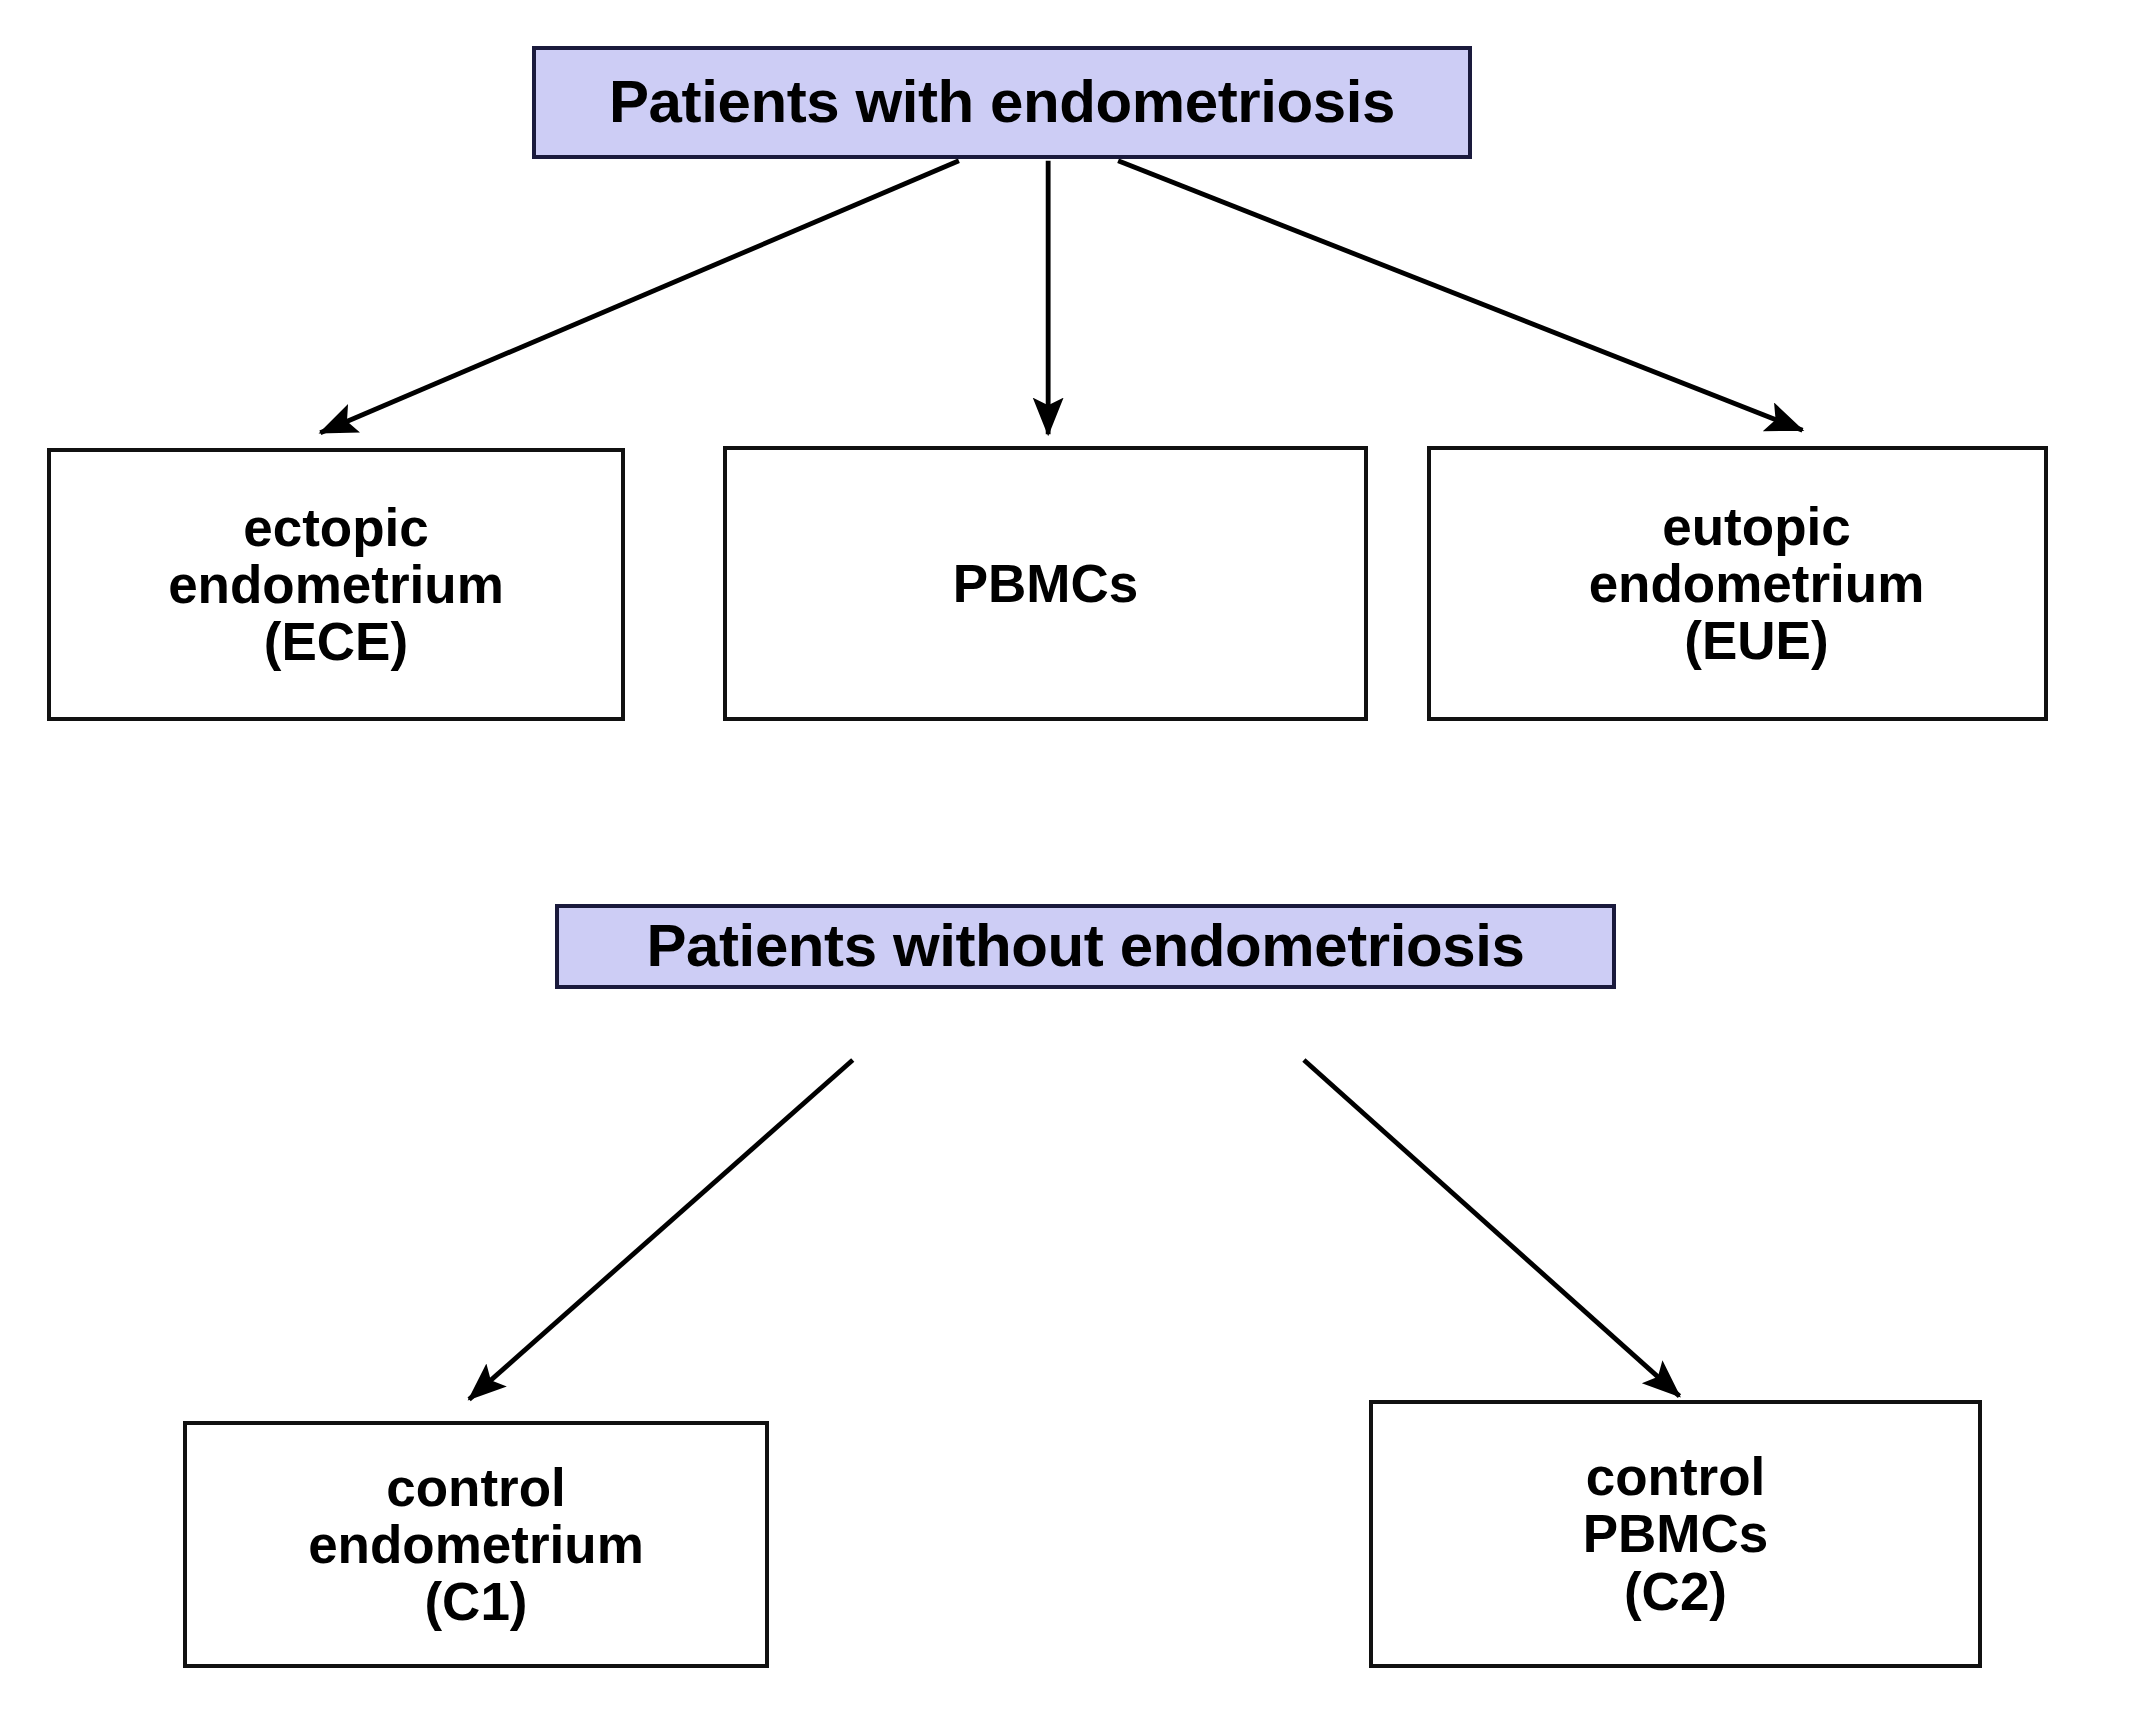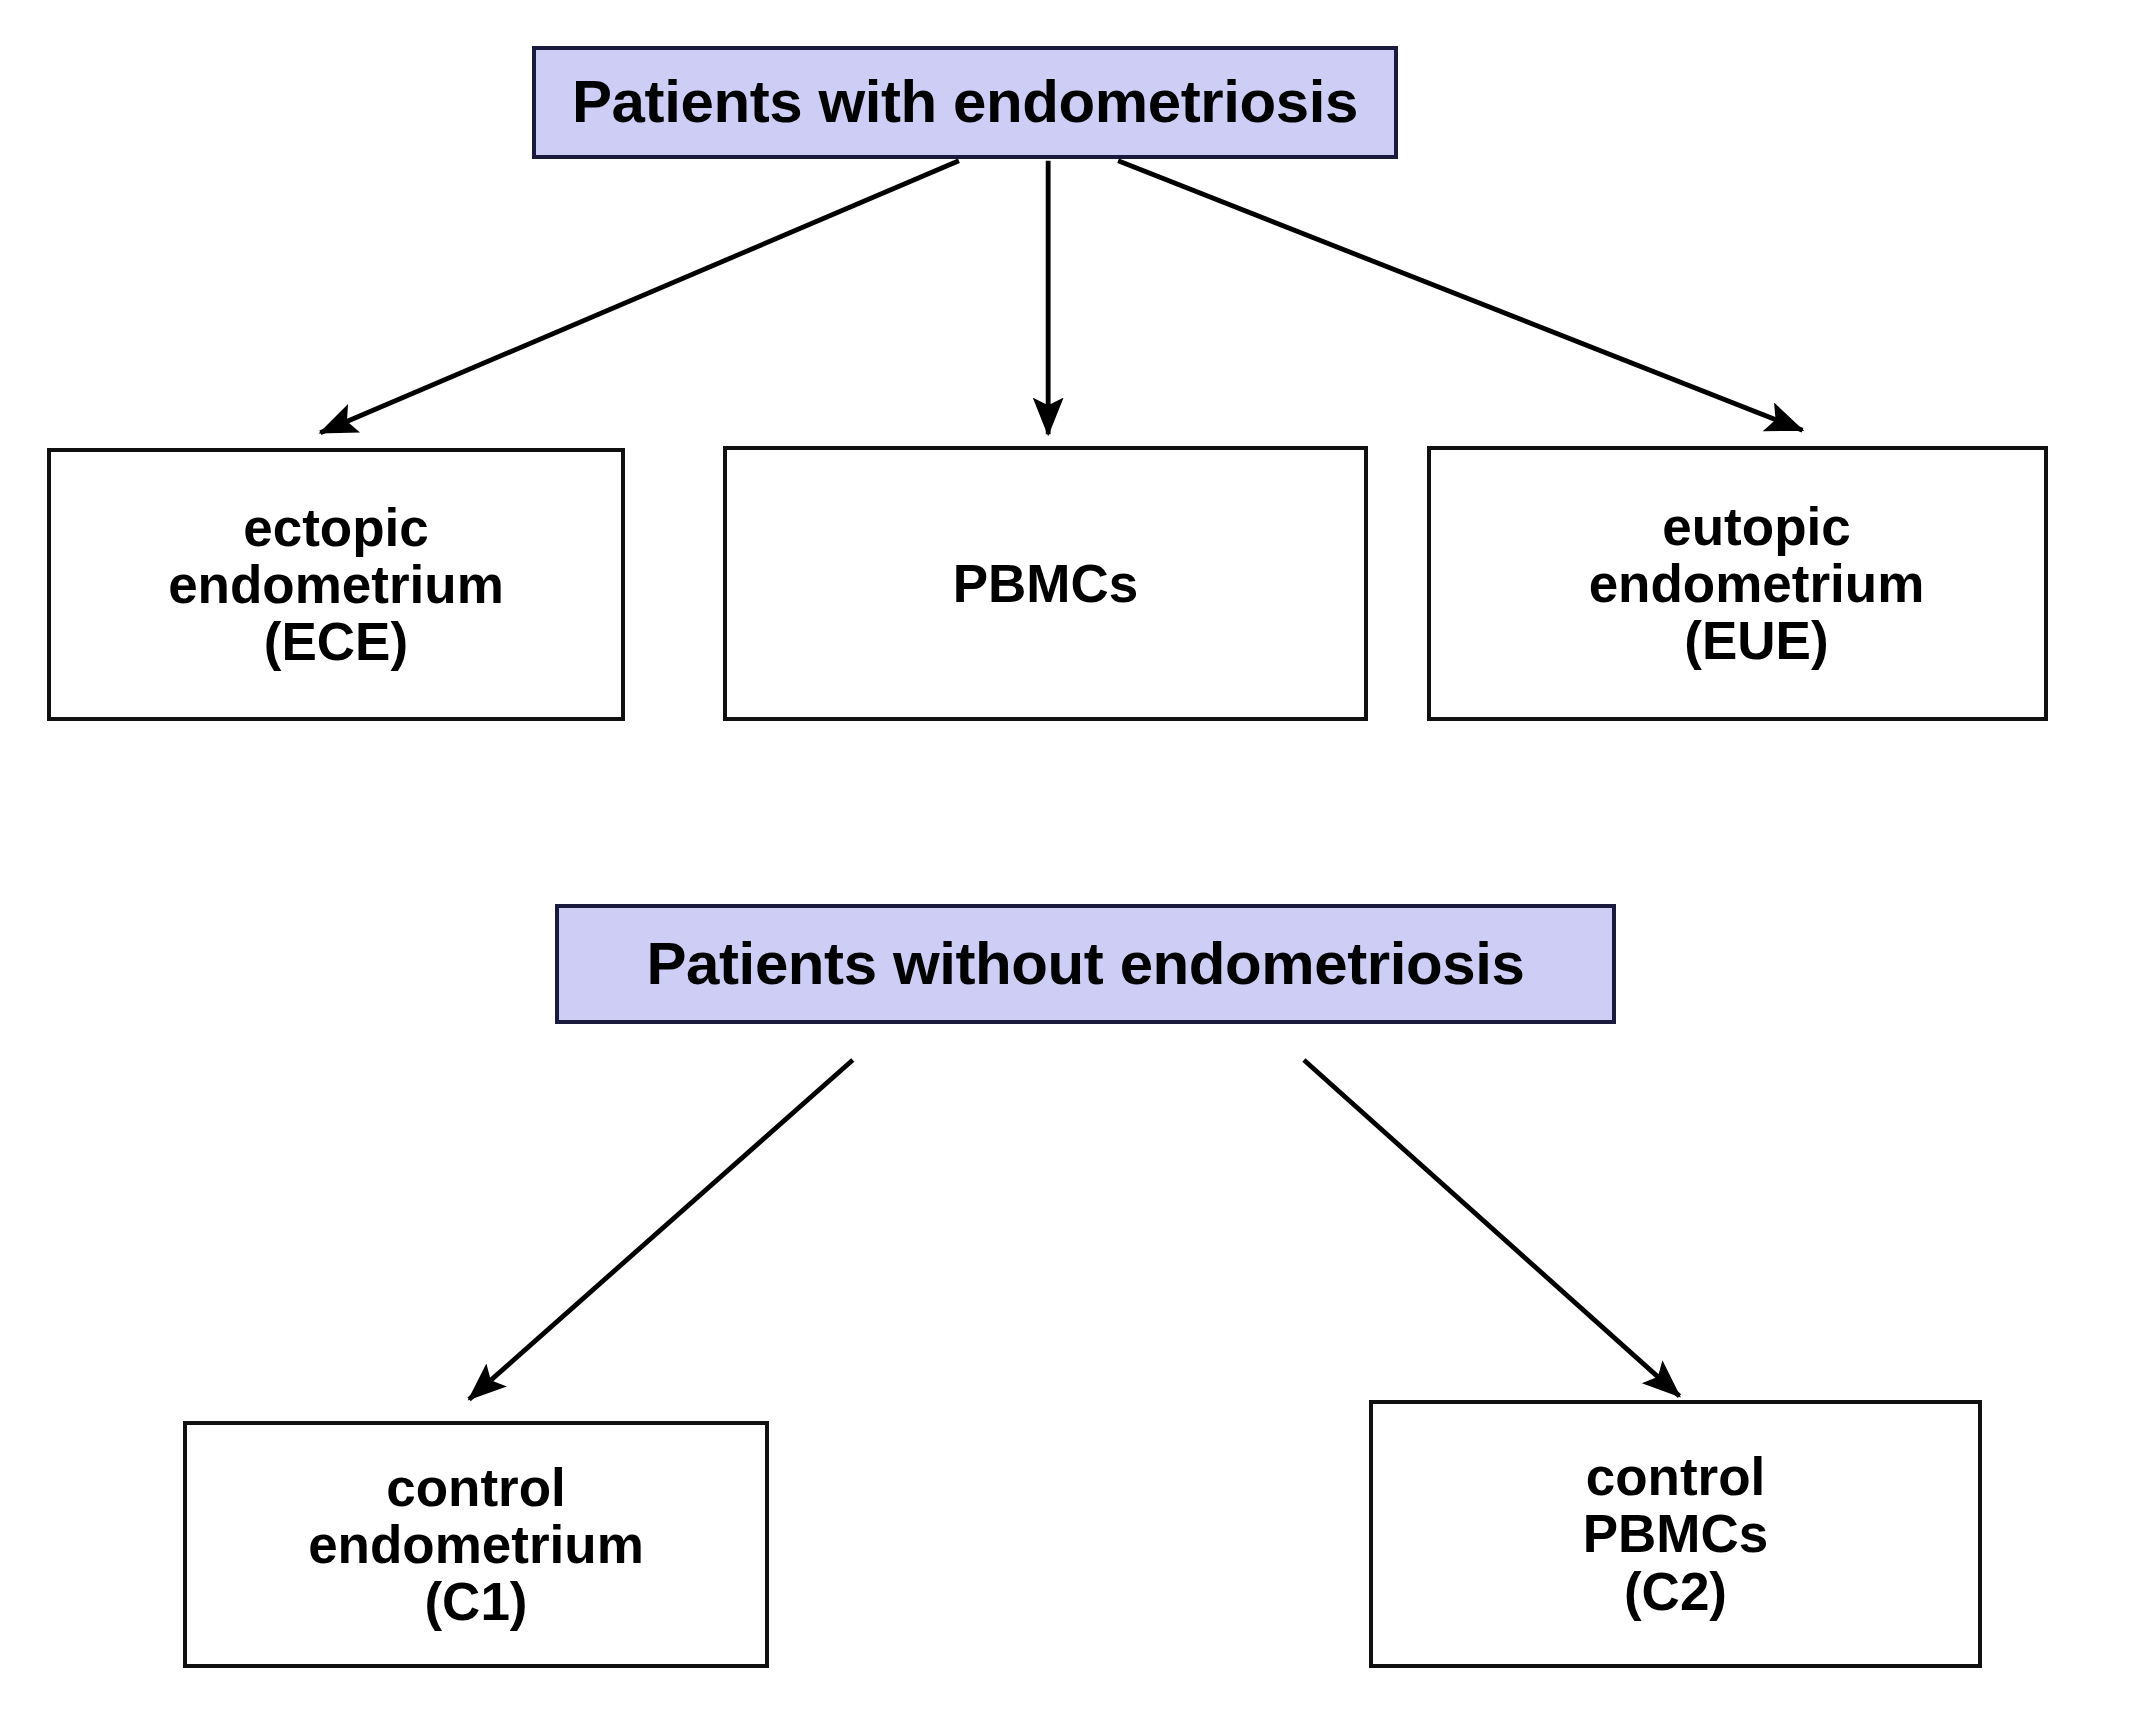--- a/index.html
+++ b/index.html
@@ -52,25 +52,25 @@
   .sample-box {
     background: #ffffff;
     border: 4px solid #111111;
   }
   .sample-box .label {
     font-size: 53px;
     font-weight: bold;
     white-space: pre-line;
   }
   
-  #node-header-endo      { left: 532px;  top: 46px;   width: 866px; height: 113px; }
+  #node-header-endo      { left: 532px;  top: 46px;   width: 940px; height: 113px; }
   #node-ece              { left: 47px;   top: 448px;  width: 578px;  height: 273px; }
   #node-pbmcs            { left: 723px;  top: 446px;  width: 645px;  height: 275px; }
   #node-eue              { left: 1427px; top: 446px;  width: 621px;  height: 275px; padding-left: 38px; }
-  #node-header-noendo    { left: 555px;  top: 904px; width: 1061px; height: 120px; }
+  #node-header-noendo    { left: 555px;  top: 904px; width: 1061px; height: 85px; }
   #node-c1               { left: 183px;  top: 1421px; width: 586px;  height: 247px; }
   #node-c2               { left: 1369px; top: 1400px; width: 613px;  height: 268px; }
 </style>
 </head>
 <body>
 
 <div id="canvas">
 
   <svg class="arrow-layer" viewBox="0 0 2674 2135" width="2151" height="1717" xmlns="http://www.w3.org/2000/svg">
     <defs>

